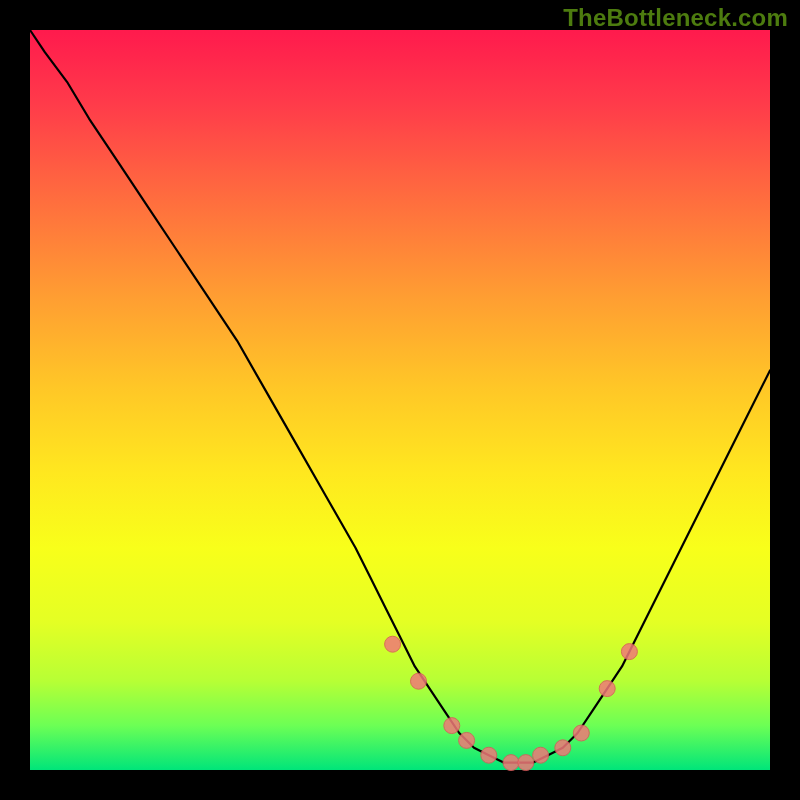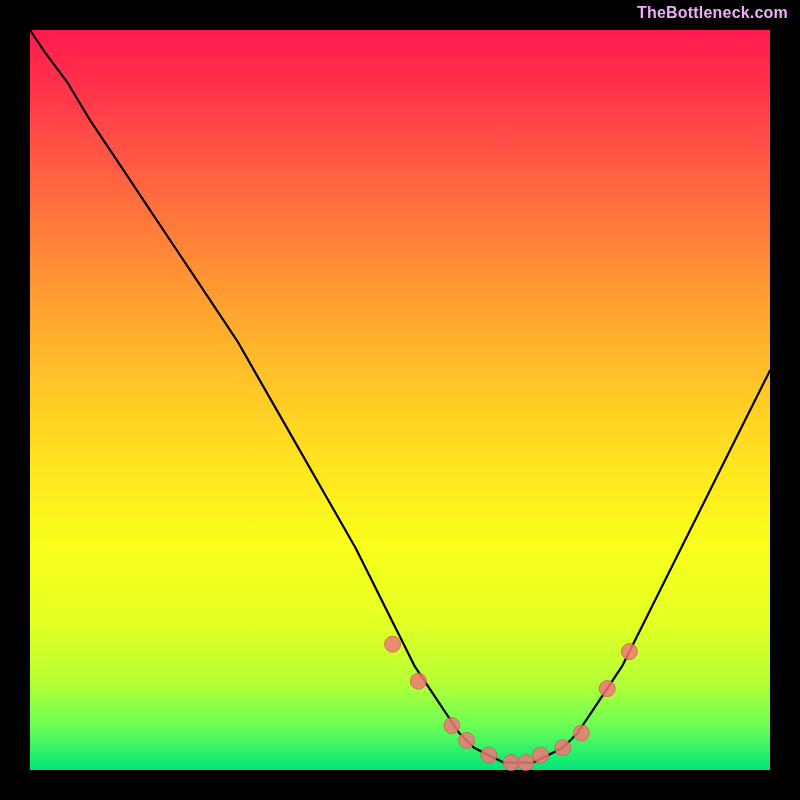--- a/index.html
+++ b/index.html
@@ -44,23 +44,23 @@
     top: 0;
     width: 740px;
     height: 740px;
     overflow: visible;
   }
   .watermark {
     position: absolute;
     top: 4px;
     right: 12px;
     font-family: Arial, Helvetica, sans-serif;
-    font-size: 16px;
+    font-size: 24px;
     font-weight: 600;
-    color: #f0abfc;
+    color: #4d7c0f;
     letter-spacing: 0.2px;
     user-select: none;
   }
 </style>
 </head>
 <body>
 
 <div class="frame">
   <div class="plot">
     <svg viewBox="0 0 740 740">

